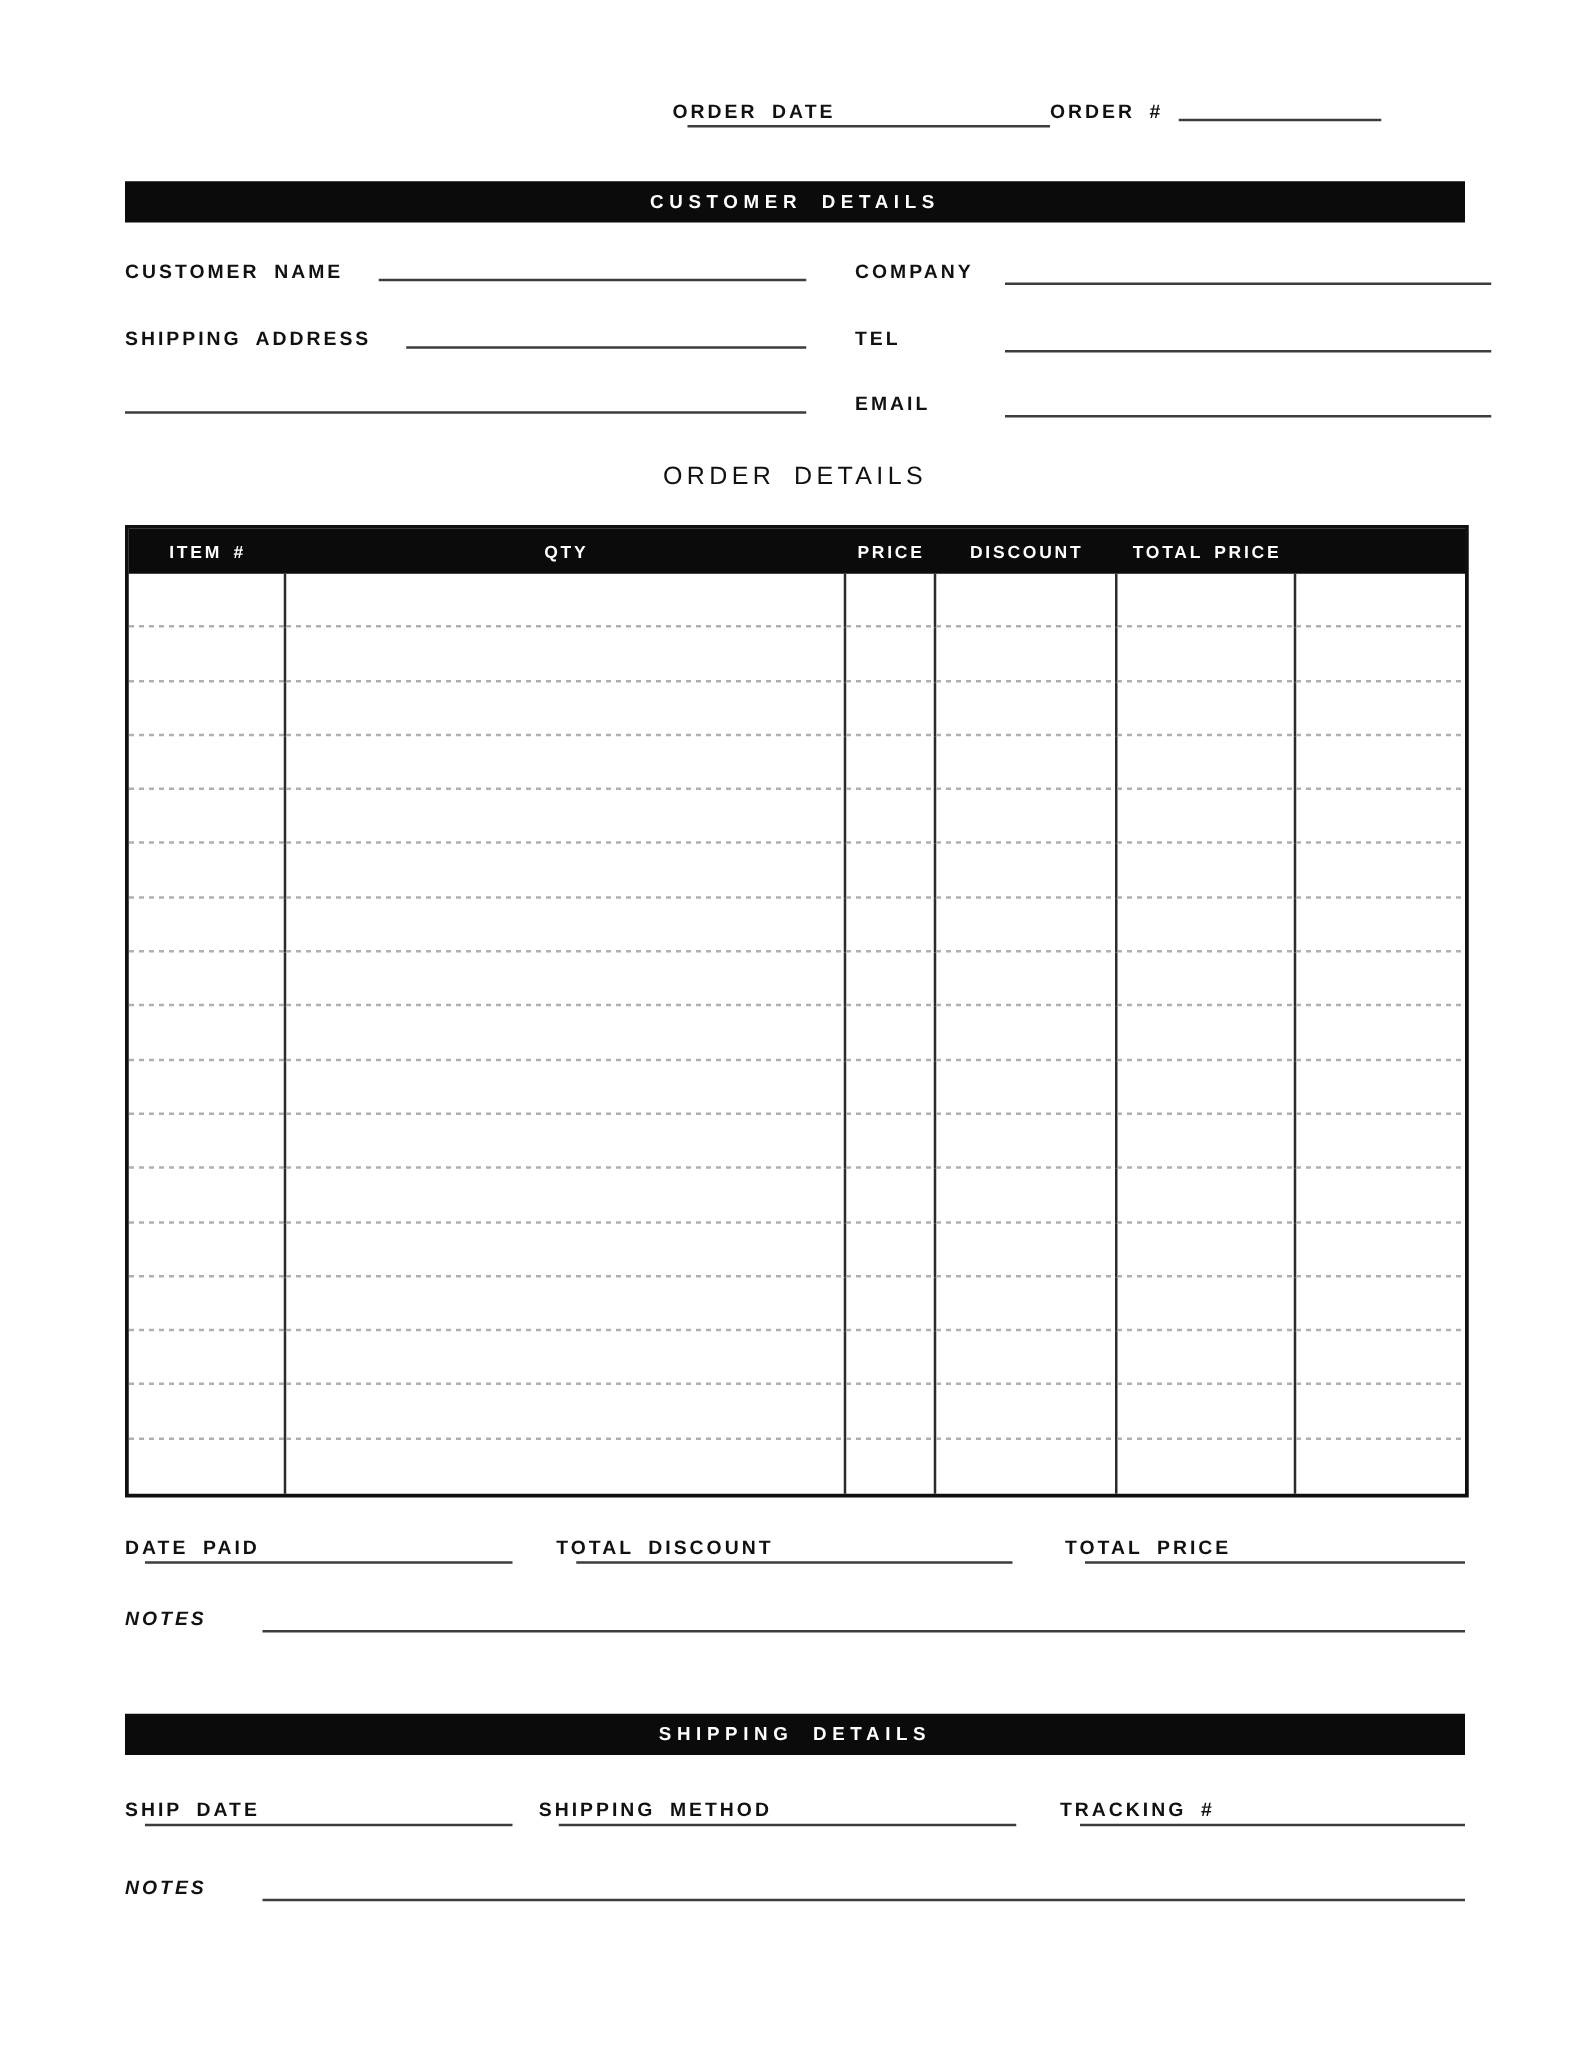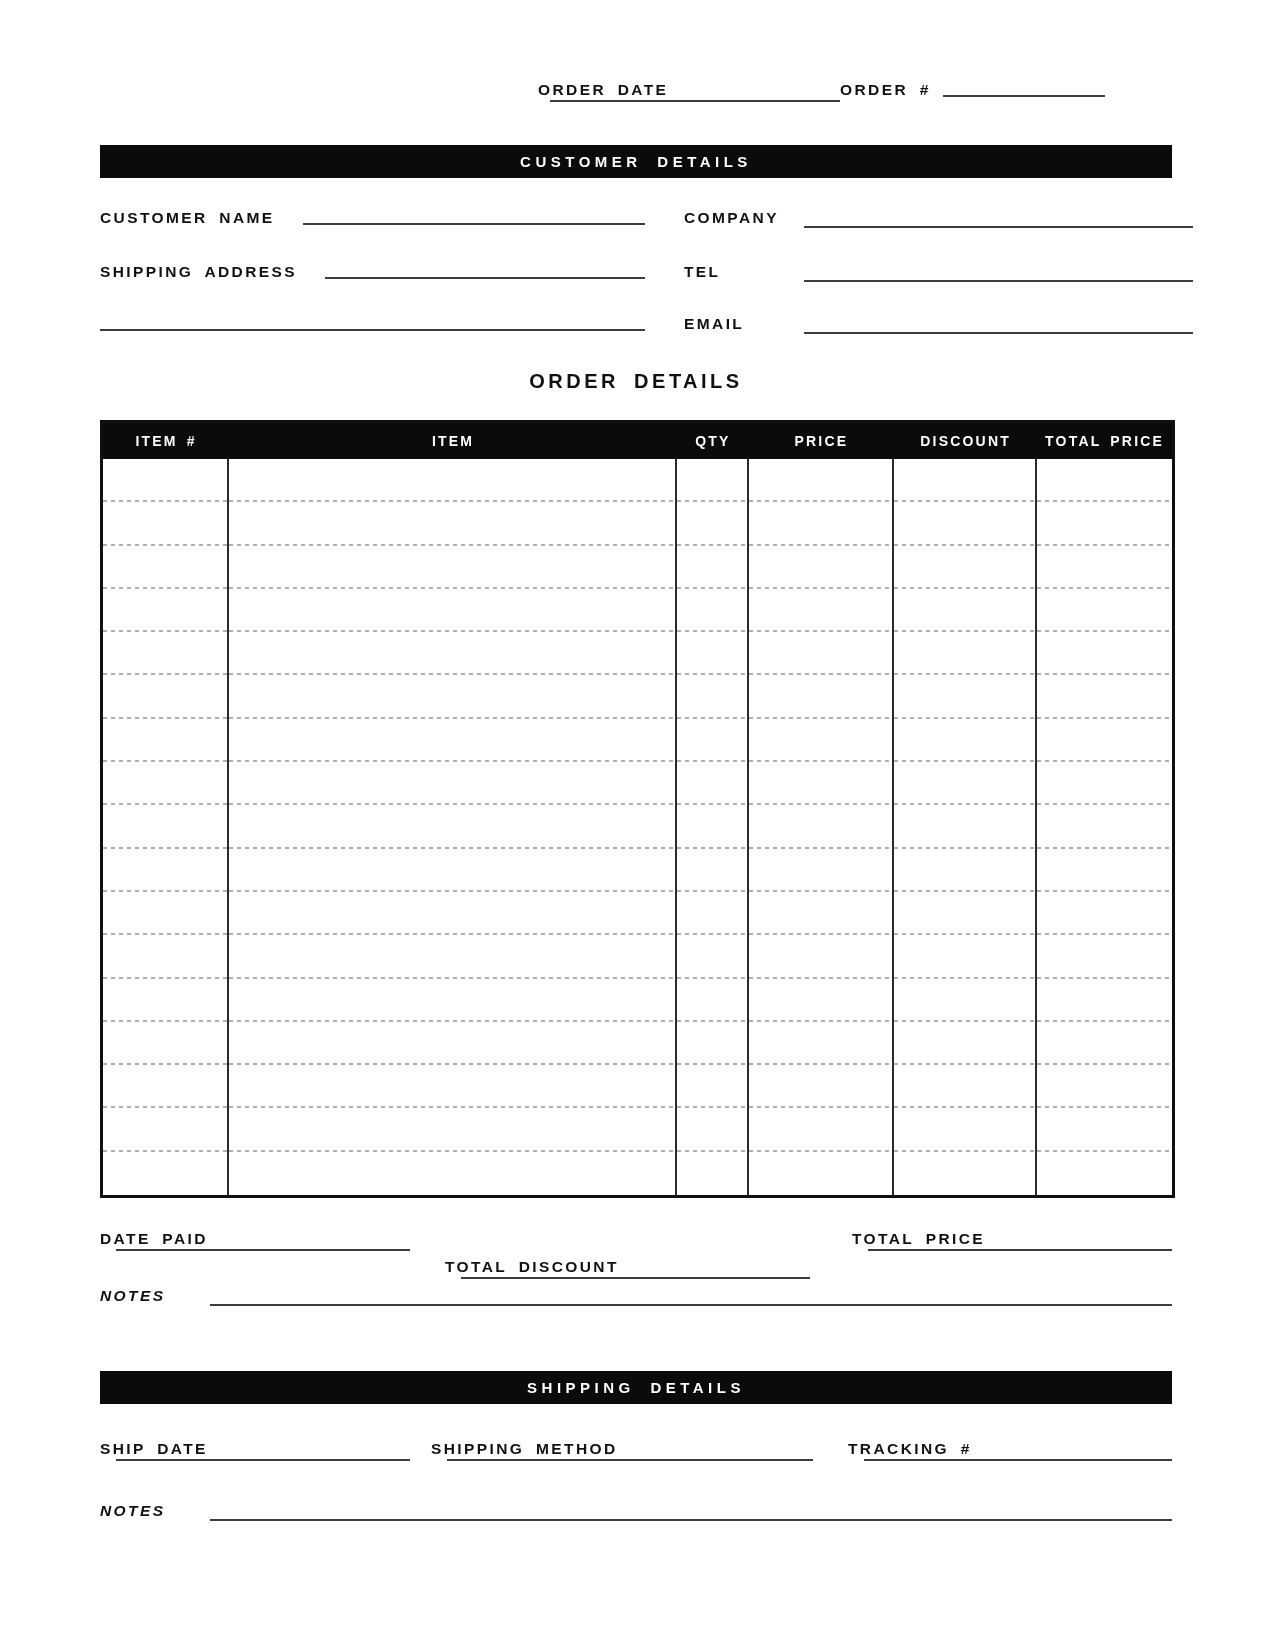--- a/index.html
+++ b/index.html
@@ -45,21 +45,21 @@
   .col-right { left: 684px; width: 509px; align-items: flex-end; }
   .row-1 { top: 208px; } .row-2 { top: 262px; } .row-3 { top: 314px; }
   .field-row .fill-line { flex: 1; }
   .col-left .fill-line { margin-left: 28px; }
   .col-left.full .fill-line { margin-left: 0; }
   .col-right .label { width: 120px; }
 
   
   .order-title {
     position: absolute; left: 100px; top: 370px; width: 1072px;
-    text-align: center; font-weight: 700; font-size: 20px;
+    text-align: center; font-weight: 400; font-size: 20px;
     letter-spacing: 3.5px; word-spacing: 6px;
   }
   .order-table {
     position: absolute; left: 100px; top: 420px; width: 1075px; height: 778px;
     border: 3px solid var(--table-grid-strong, #101010);
   }
   .thead {
     height: 36px; background: var(--bar-background, #0b0b0b);
     display: grid; grid-template-columns: 11.8% 41.9% 6.7% 13.6% 13.4% 12.6%;
   }
@@ -84,21 +84,21 @@
   .cell.last-col { border-right: none; }
   .cell.last-row { background-image: none; }
 
   
   .inline-row { position: absolute; left: 100px; width: 1072px; display: flex; align-items: flex-start; }
   .summary-row { top: 1229px; }
   .ship-row    { top: 1439px; }
   .inline-row .grp { display: flex; flex-direction: column; }
   .inline-row .fill-line { flex: 1; margin-left: 16px; }
   .summary-row .grp-a { width: 310px; }
-  .summary-row .grp-b { width: 365px; margin-left: 35px; margin-top: 28px; }
+  .summary-row .grp-b { width: 365px; margin-left: 35px; }
   .summary-row .grp-c { width: 320px; margin-left: 42px; }
   .ship-row .grp-a { width: 310px; }
   .ship-row .grp-b { width: 382px; margin-left: 21px; }
   .ship-row .grp-c { width: 324px; margin-left: 35px; }
 
   .notes-row { position: absolute; left: 100px; width: 1072px; display: flex; align-items: flex-end; font-style: italic; }
   .notes-1 { top: 1286px; }
   .notes-2 { top: 1501px; }
   .notes-row .fill-line { flex: 1; margin-left: 45px; }
 </style>
@@ -144,21 +144,20 @@
   <div class="field-row col-right row-3">
     <span class="label">EMAIL</span>
     <span class="fill-line"></span>
   </div>
 
   <h2 class="order-title">ORDER DETAILS</h2>
 
   <div class="order-table">
     <div class="thead">
       <div class="th">ITEM #</div>
-      <div class="th">ITEM</div>
       <div class="th">QTY</div>
       <div class="th">PRICE</div>
       <div class="th">DISCOUNT</div>
       <div class="th">TOTAL PRICE</div>
     </div>
     <div class="tbody">
         <div class="cell"></div>
         <div class="cell"></div>
         <div class="cell"></div>
         <div class="cell"></div>

